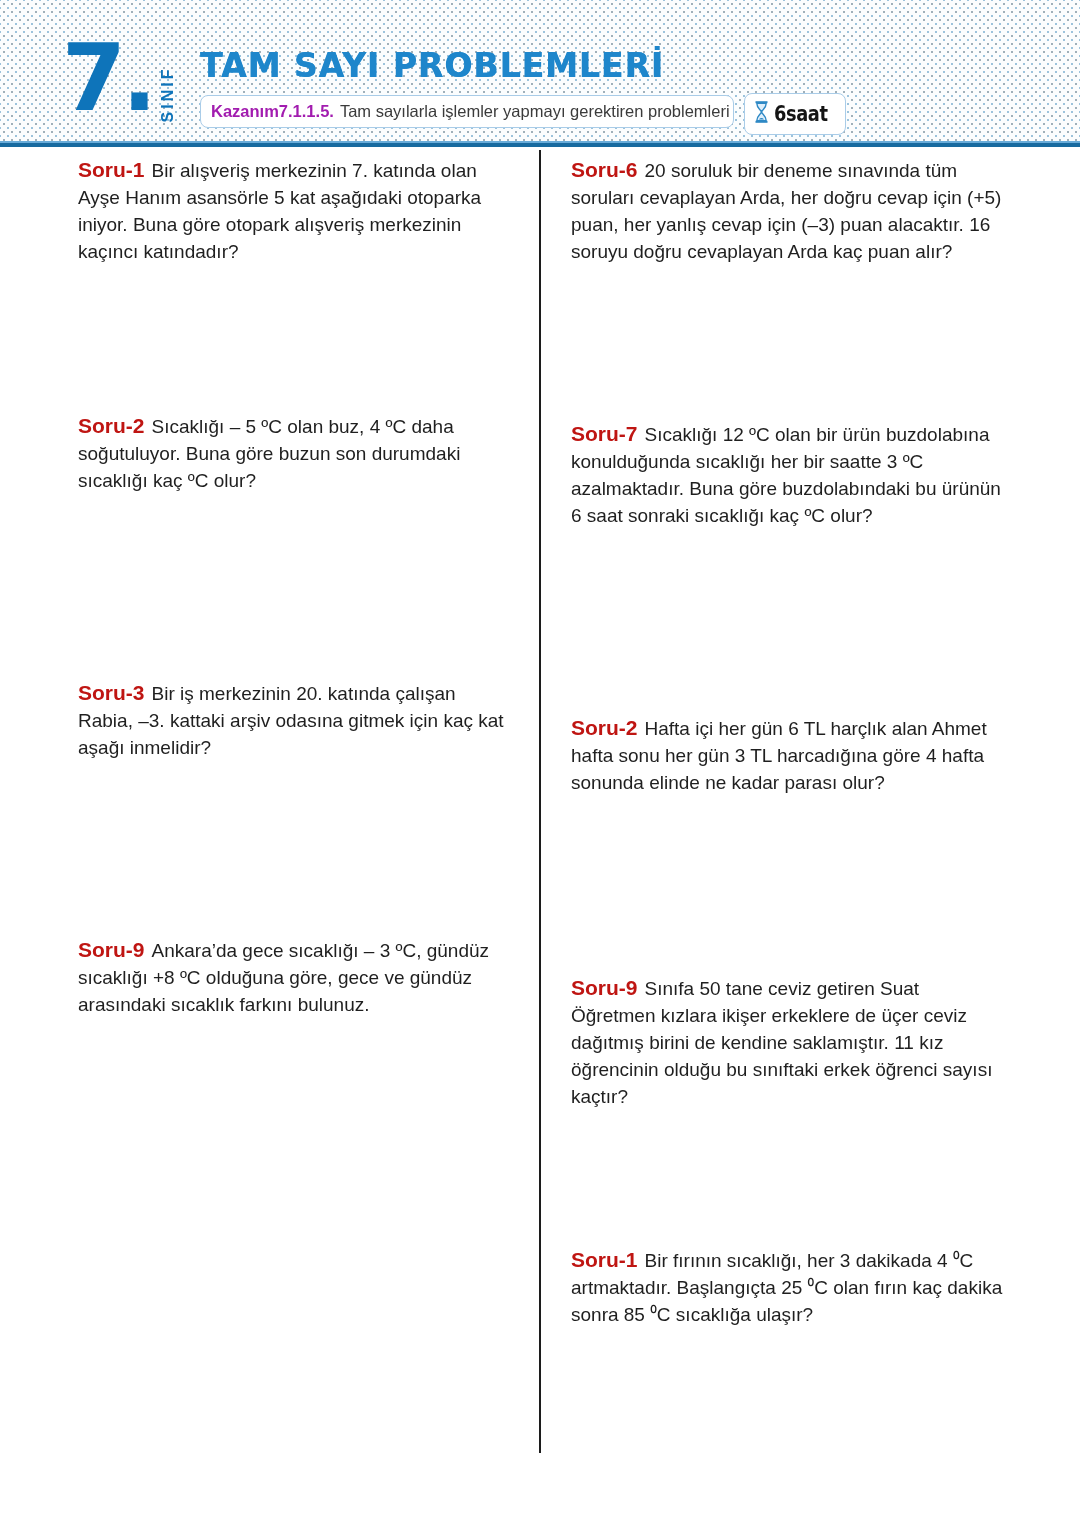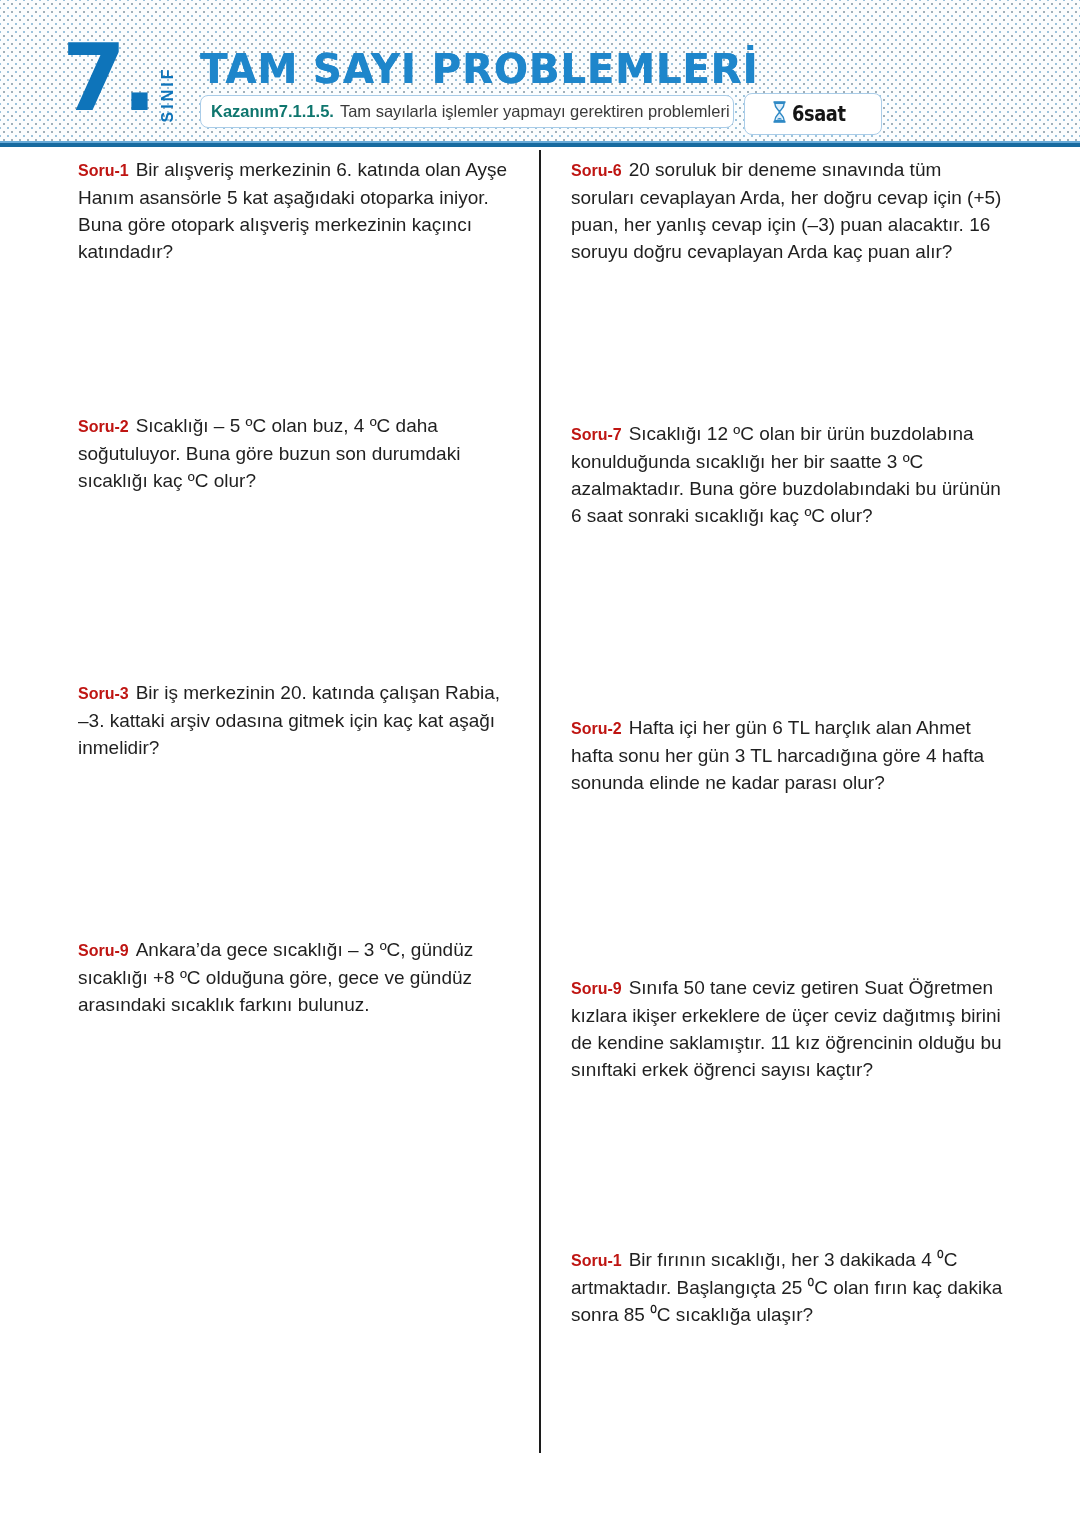--- a/index.html
+++ b/index.html
@@ -33,35 +33,35 @@
     color:#0e74ba; letter-spacing:-4px;
   }
   .logo-sinif {
     writing-mode:vertical-rl; transform:rotate(180deg);
     font-weight:bold; font-size:16px; letter-spacing:3px;
     color:#0e74ba; margin-left:6px; margin-top:2px;
   }
   .title {
     position:absolute; left:200px; top:46px;
     font-family:"DejaVu Sans", sans-serif;
-    font-weight:bold; font-size:40px; letter-spacing:1px;
+    font-weight:bold; font-size:33px; letter-spacing:1px;
     color:#1e86cb; text-shadow:0.5px 0 #1e86cb;
   }
   .kazanim-box {
     position:absolute; left:200px; top:95px; width:534px; height:33px;
     background:#ffffff; border:1.5px solid #a9cce8; border-radius:8px;
     display:flex; align-items:center; padding:0 10px;
     font-size:16.5px; white-space:nowrap; overflow:hidden;
   }
-  .kazanim-code { color:#0f766e; font-weight:bold; margin-right:6px; }
+  .kazanim-code { color:#a21caf; font-weight:bold; margin-right:6px; }
   .kazanim-text { color:#3b3b3b; }
   .badge {
     position:absolute; left:744px; top:93px; height:42px;
     background:#ffffff; border:1.5px solid #a9cce8; border-radius:8px;
-    display:flex; align-items:center; padding:0 26px;
+    display:flex; align-items:center; padding:0 8px;
   }
   .badge-label {
     font-family:"DejaVu Sans", sans-serif;
     font-weight:bold; font-size:21px; color:#141414;
     letter-spacing:-0.5px; margin-left:4px;
     transform:scaleX(0.85); transform-origin:left center;
   }
 
   
   .divider {
@@ -69,21 +69,21 @@
     background:#1c1c1c;
   }
   .question {
     position:absolute;
     font-size:19px; line-height:27px; color:#1f1f1f;
     text-align:left;
   }
   .q-left  { left:78px;  width:434px; }
   .q-right { left:571px; width:436px; }
   .qlabel {
-    color:#bf1512; font-weight:bold; font-size:16px;
+    color:#bf1512; font-weight:bold; font-size:21px;
     padding-right:7px;
   }
 </style>
 </head>
 <body>
 
 <div class="page">
 
   <div class="header">
     <div class="logo">
@@ -110,21 +110,21 @@
       </span>
       <span class="badge-label">6saat</span>
     </div>
 
     <div class="header-rule"></div>
   </div>
 
   <div class="divider"></div>
 
   <div class="question q-left" style="top:156px">
-    <span class="qlabel">Soru-1</span><span class="qtext">Bir alışveriş merkezinin 6. katında olan Ayşe Hanım asansörle 5 kat aşağıdaki otoparka iniyor. Buna göre otopark alışveriş merkezinin kaçıncı katındadır?</span>
+    <span class="qlabel">Soru-1</span><span class="qtext">Bir alışveriş merkezinin 7. katında olan Ayşe Hanım asansörle 5 kat aşağıdaki otoparka iniyor. Buna göre otopark alışveriş merkezinin kaçıncı katındadır?</span>
   </div>
   <div class="question q-left" style="top:412px">
     <span class="qlabel">Soru-2</span><span class="qtext">Sıcaklığı – 5 ºC olan buz, 4 ºC daha soğutuluyor. Buna göre buzun son durumdaki sıcaklığı kaç ºC olur?</span>
   </div>
   <div class="question q-left" style="top:679px">
     <span class="qlabel">Soru-3</span><span class="qtext">Bir iş merkezinin 20. katında çalışan Rabia, –3. kattaki arşiv odasına gitmek için kaç kat aşağı inmelidir?</span>
   </div>
   <div class="question q-left" style="top:936px">
     <span class="qlabel">Soru-9</span><span class="qtext">Ankara’da gece sıcaklığı – 3 ºC, gündüz sıcaklığı +8 ºC olduğuna göre, gece ve gündüz arasındaki sıcaklık farkını bulunuz.</span>
   </div>

